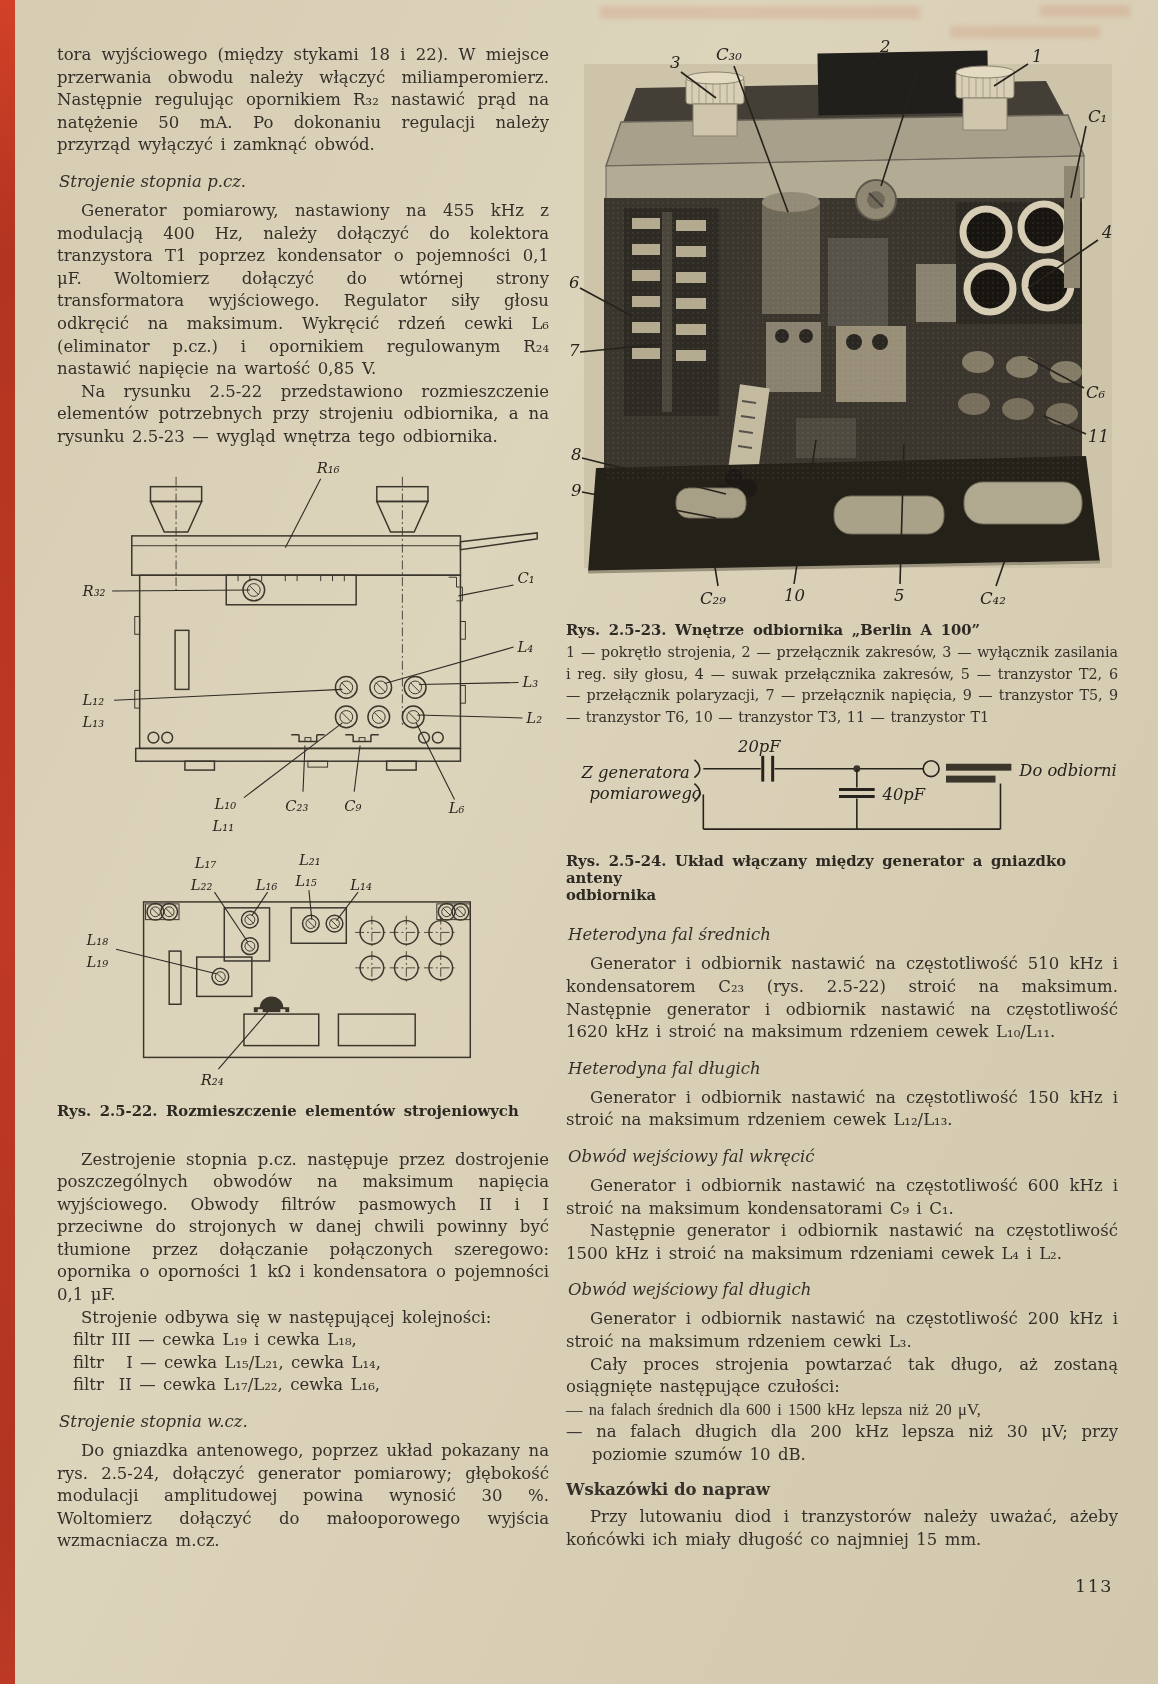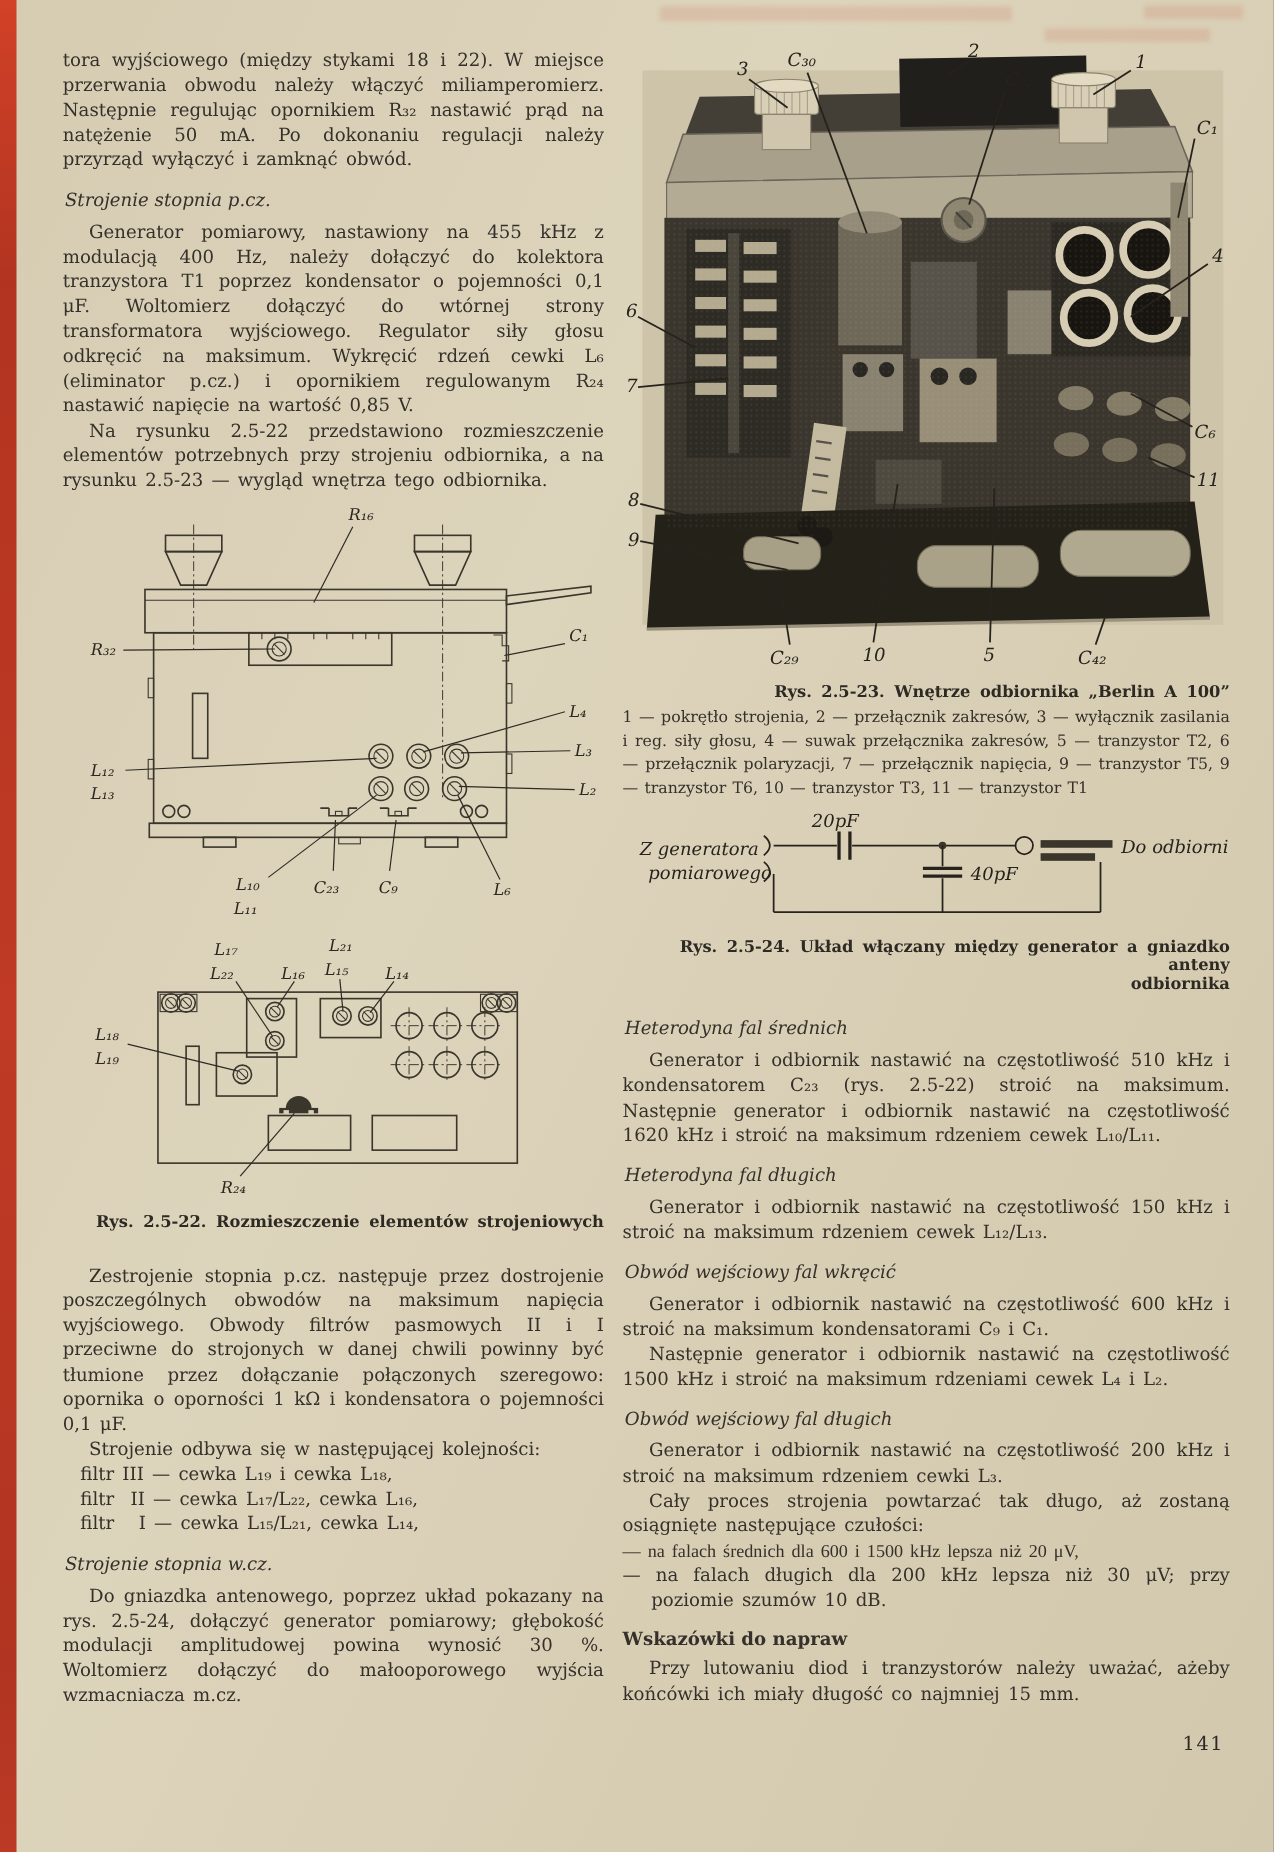--- a/index.html
+++ b/index.html
@@ -11,21 +11,21 @@
   .ghost{position:absolute;background:rgba(190,62,40,.13);filter:blur(2px);border-radius:2px;}
 
   .col-left{position:absolute;left:57px;top:44px;width:492px;}
   .col-right{position:absolute;left:566px;top:26px;width:552px;}
 
   p.body{margin:0;font-size:16.5px;line-height:22.6px;text-align:justify;word-spacing:2.2px;}
   .ind{text-indent:24px;}
   h3.hi{font-size:16.5px;font-style:italic;font-weight:normal;margin:15px 0 9px 2px;}
   h3.hb{font-size:16.5px;font-weight:bold;margin:14px 0 7px 0;}
   .filter-line{white-space:pre-wrap;text-align:left;padding-left:16px;}
-  .cap{font-size:14.8px;font-weight:bold;text-align:right;word-spacing:3.5px;color:#2d2923;margin:6px 0 0 0;}
+  .cap{font-size:14.8px;font-weight:bold;text-align:left;word-spacing:3.5px;color:#2d2923;margin:6px 0 0 0;}
   .cap2{margin-top:0;}
   .legend{font-size:14.3px;line-height:21.6px;text-align:justify;word-spacing:1px;margin:4px 0 0 0;}
   figure{margin:0;padding:0;}
   .pageno{position:absolute;left:1075px;top:1576px;font-size:17.5px;letter-spacing:1.5px;color:#2e2a24;}
 
   svg .ln{stroke:#3b362c;fill:none;stroke-width:1.5;}
   svg .thin{stroke:#3b362c;fill:none;stroke-width:1;}
   svg .dd{stroke:#3b362c;fill:none;stroke-width:.9;stroke-dasharray:9 3 2 3;}
   svg .ink{fill:#3b362c;}
   svg text.fl{font:italic 15px "DejaVu Serif","Liberation Serif",serif;fill:#2b261f;}
@@ -193,22 +193,22 @@
         <text x="30" y="496" class="fl">L₁₈</text>
         <text x="30" y="518" class="fl">L₁₉</text>
         <text x="146" y="638" class="fl">R₂₄</text>
       </svg>
       <figcaption class="cap">Rys. 2.5-22. Rozmieszczenie elementów strojeniowych</figcaption>
     </figure>
 
     <p class="body ind" style="margin-top:30px;">Zestrojenie stopnia p.cz. następuje przez dostrojenie poszczególnych obwodów na maksimum napięcia wyjściowego. Obwody filtrów pasmowych II i I przeciwne do strojonych w danej chwili powinny być tłumione przez dołączanie połączonych szeregowo: opornika o oporności 1 kΩ i kondensatora o pojemności 0,1 μF.</p>
     <p class="body ind">Strojenie odbywa się w następującej kolejności:</p>
     <p class="body filter-line">filtr III — cewka L₁₉ i cewka L₁₈,</p>
+    <p class="body filter-line">filtr   I — cewka L₁₅/L₂₁, cewka L₁₄,</p>
     <p class="body filter-line">filtr  II — cewka L₁₇/L₂₂, cewka L₁₆,</p>
-    <p class="body filter-line">filtr   I — cewka L₁₅/L₂₁, cewka L₁₄,</p>
 
     <h3 class="hi">Strojenie stopnia w.cz.</h3>
     <p class="body ind">Do gniazdka antenowego, poprzez układ pokazany na rys. 2.5-24, dołączyć generator pomiarowy; głębokość modulacji amplitudowej powina wynosić 30 %. Woltomierz dołączyć do małooporowego wyjścia wzmacniacza m.cz.</p>
   </div>
 
   <div class="col-right">
 
     <figure>
       <svg width="552" height="585" viewBox="0 0 552 585">
         <defs>
@@ -379,14 +379,14 @@
     <h3 class="hi">Obwód wejściowy fal długich</h3>
     <p class="body ind">Generator i odbiornik nastawić na częstotliwość 200 kHz i stroić na maksimum rdzeniem cewki L₃.</p>
     <p class="body ind">Cały proces strojenia powtarzać tak długo, aż zostaną osiągnięte następujące czułości:</p>
     <p class="body" style="padding-left:26px;text-indent:-26px;font-family:Liberation Serif, serif;">— na falach średnich dla 600 i 1500 kHz lepsza niż 20 μV,</p>
     <p class="body" style="padding-left:26px;text-indent:-26px;">— na falach długich dla 200 kHz lepsza niż 30 μV; przy poziomie szumów 10 dB.</p>
 
     <h3 class="hb">Wskazówki do napraw</h3>
     <p class="body ind">Przy lutowaniu diod i tranzystorów należy uważać, ażeby końcówki ich miały długość co najmniej 15 mm.</p>
   </div>
 
-  <div class="pageno">141</div>
+  <div class="pageno">113</div>
 </div>
 
 </body></html>

